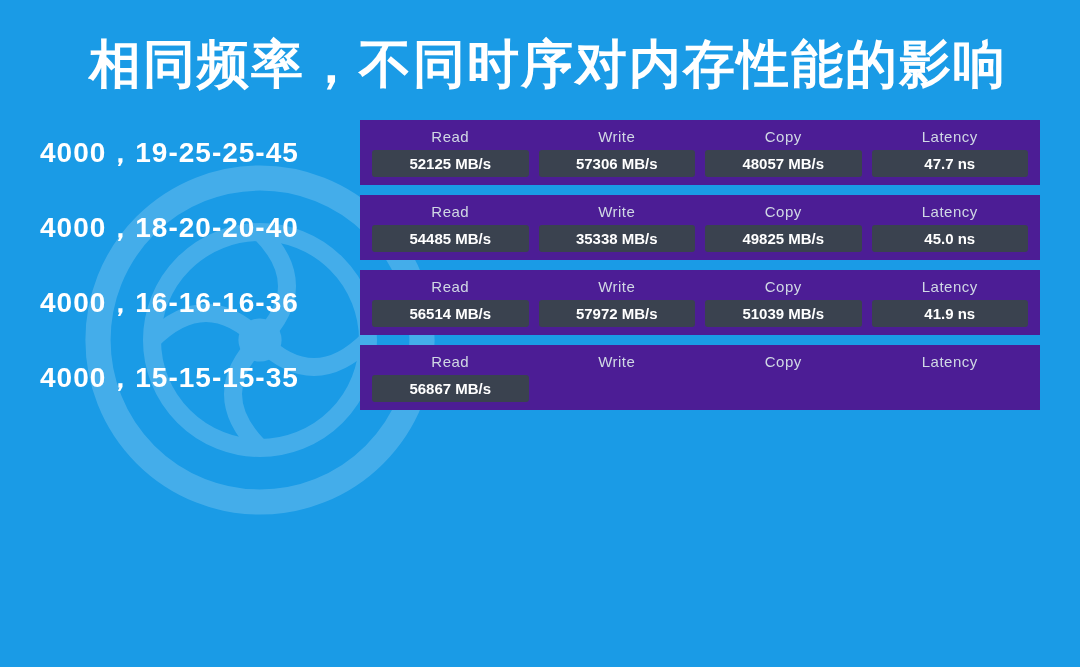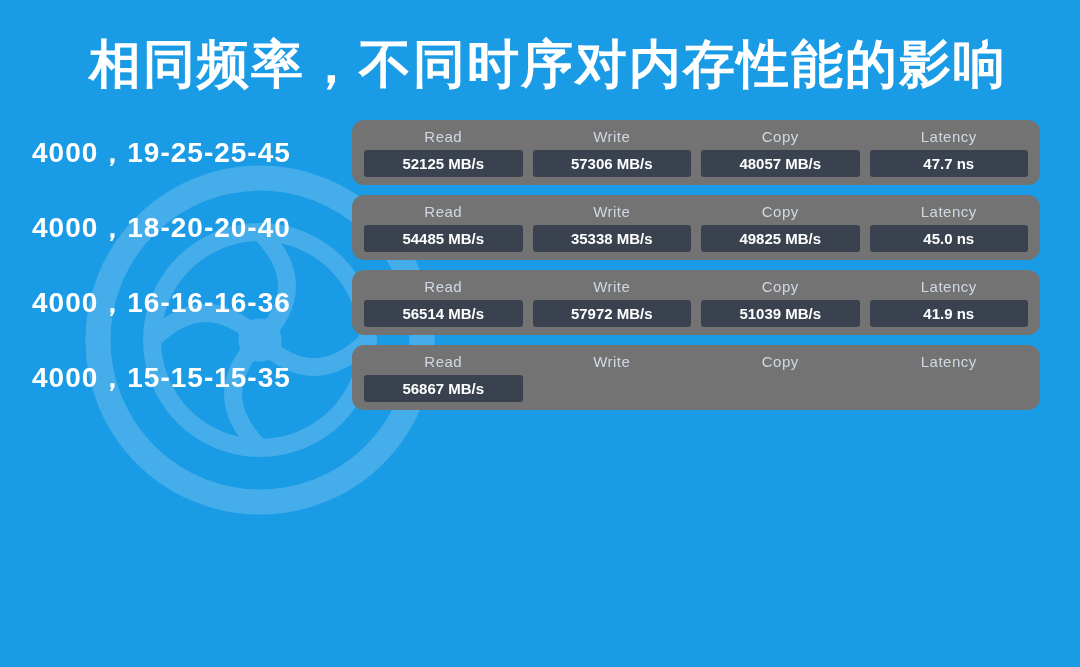--- a/index.html
+++ b/index.html
@@ -33,43 +33,43 @@
 
     .watermark svg {
       width: 100%;
       height: 100%;
     }
 
     .content-area {
       display: flex;
       flex-direction: column;
       gap: 10px;
-      padding: 0 40px 0 32px;
+      padding: 0 40px 0 40px;
       position: relative;
       z-index: 2;
     }
 
     .row {
       display: flex;
       align-items: center;
       gap: 20px;
     }
 
     .label {
       color: white;
       font-size: 28px;
       font-weight: 900;
       width: 300px;
       flex-shrink: 0;
       letter-spacing: 1px;
     }
 
     .bench-table {
-      background-color: #737373;
-      border-radius: 12px;
+      background-color: #4c1d95;
+      border-radius: 0;
       padding: 8px 12px;
       flex: 1;
       display: grid;
       grid-template-columns: repeat(4, 1fr);
       gap: 4px 10px;
     }
 
     .bench-cell {
       display: flex;
       flex-direction: column;

